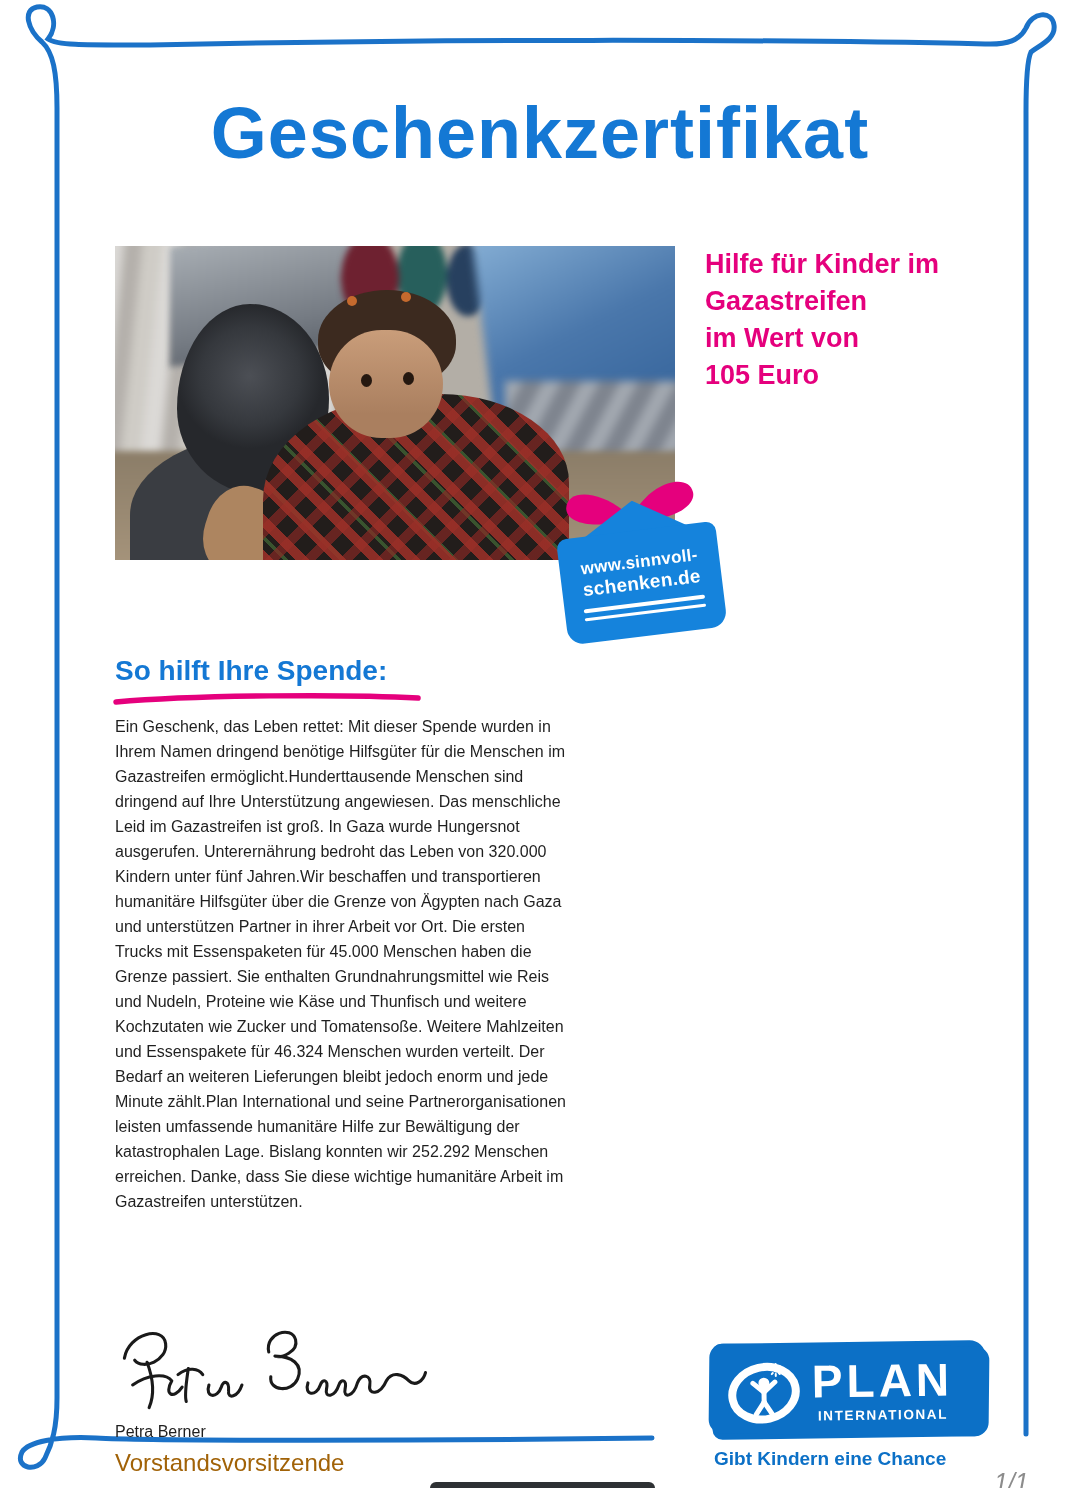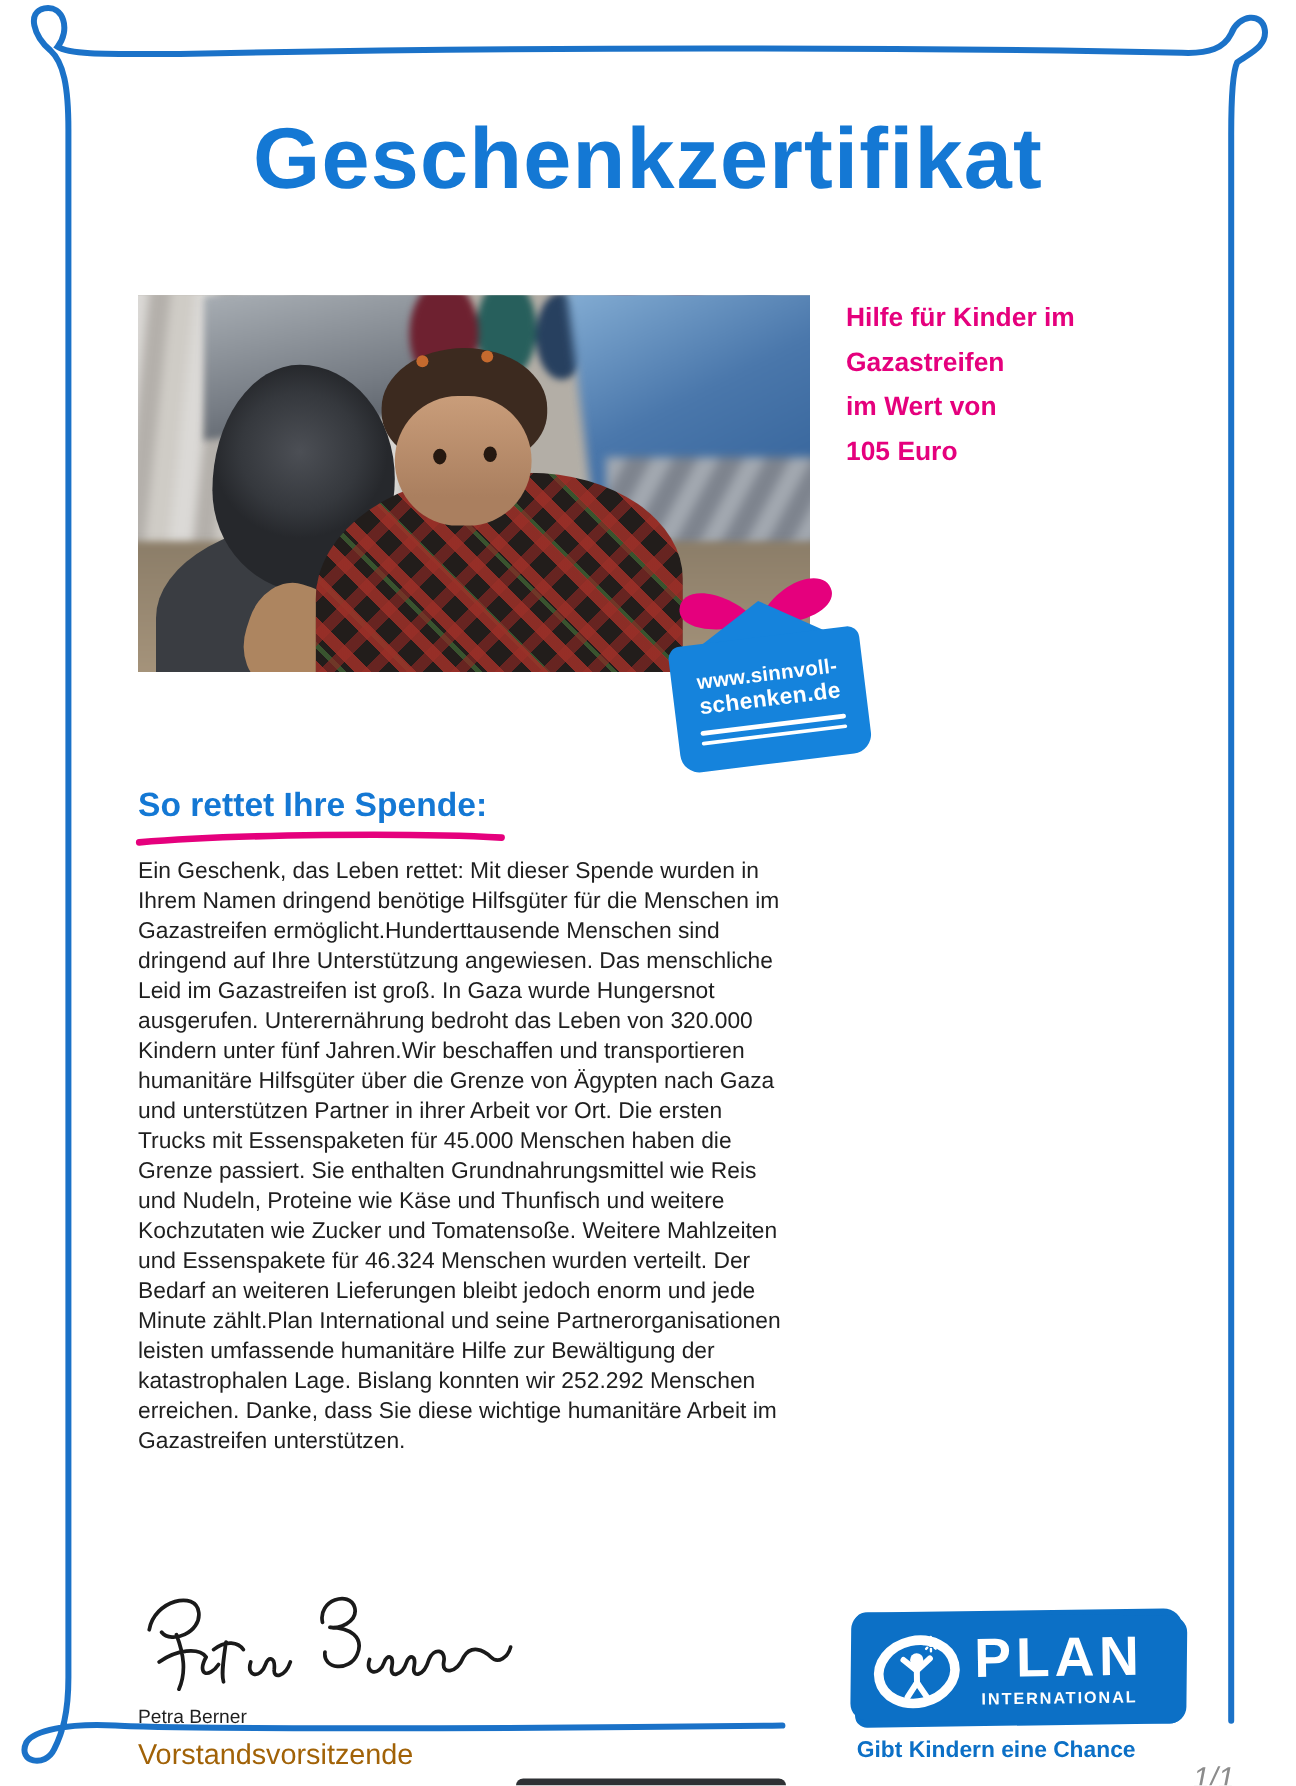--- a/index.html
+++ b/index.html
@@ -53,40 +53,40 @@
     border-radius:50% 50% 46% 46%;}
   .ph-tie1{left:232px;top:50px;width:10px;height:10px;background:#c56a2e;border-radius:50%;}
   .ph-tie2{left:286px;top:46px;width:10px;height:10px;background:#c56a2e;border-radius:50%;}
   .ph-face{left:214px;top:84px;width:114px;height:108px;
     background:linear-gradient(180deg,#c99d7a 0%,#aa7f5f 78%);border-radius:48%/52%;}
   .ph-eye-l{left:246px;top:128px;width:11px;height:13px;background:#251810;border-radius:50%;}
   .ph-eye-r{left:288px;top:126px;width:11px;height:13px;background:#251810;border-radius:50%;}
   
   .value-text{
     position:absolute;left:705px;top:246px;width:300px;
-    font-size:22px;font-weight:bold;line-height:37px;color:#e5007d;white-space:pre-line;
+    font-size:27px;font-weight:bold;line-height:37px;color:#e5007d;white-space:pre-line;
   }
   
   .badge{position:absolute;left:552px;top:468px;width:180px;height:200px;transform:rotate(-7deg);}
   .badge-bow{position:absolute;left:10px;top:0;width:152px;height:80px;}
   .badge-peak{position:absolute;top:32px;left:8px;width:160px;height:46px;background:#1583dc;
     clip-path:polygon(2% 100%,50% 0%,98% 100%);}
   .badge-box{position:absolute;top:62px;left:8px;width:160px;height:106px;background:#1583dc;
     border-radius:10px 10px 16px 16px;text-align:center;color:#ffffff;font-weight:bold;}
   .badge-l1{margin-top:22px;font-size:17px;letter-spacing:0.3px;}
   .badge-l2{font-size:19px;letter-spacing:0.3px;}
   .badge-bar1{width:122px;height:4px;background:#ffffff;border-radius:2px;margin:8px auto 5px;}
   .badge-bar2{width:122px;height:3px;background:#ffffff;border-radius:2px;margin:0 auto;}
   
   .section-heading{
     position:absolute;left:115px;top:655px;font-size:28px;font-weight:bold;color:#1478d4;
   }
   .heading-underline{position:absolute;left:112px;top:692px;width:312px;height:14px;}
   .body-text{
-    position:absolute;left:115px;width:650px;font-size:19px;line-height:25px;
+    position:absolute;left:115px;width:650px;font-size:16px;line-height:25px;
     color:#1f1f1f;white-space:pre-line;
   }
   .p1{top:714px;}
   .p2{top:1239px;}
   
   .signature{position:absolute;left:112px;top:1322px;width:330px;height:95px;}
   .signer-name{position:absolute;left:115px;top:1423px;font-size:16px;color:#1f1f1f;z-index:3;}
   .signer-role{position:absolute;left:115px;top:1449px;font-size:24px;color:#a16207;}
   
   .plan-logo{position:absolute;left:712px;top:1342px;width:274px;height:96px;background:#0c70c6;
@@ -147,21 +147,21 @@
     </svg>
     <div class="badge-peak"></div>
     <div class="badge-box">
       <div class="badge-l1">www.sinnvoll-</div>
       <div class="badge-l2">schenken.de</div>
       <div class="badge-bar1"></div>
       <div class="badge-bar2"></div>
     </div>
   </div>
 
-  <div class="section-heading">So rettet Ihre Spende:</div>
+  <div class="section-heading">So hilft Ihre Spende:</div>
   <svg class="heading-underline" viewBox="0 0 312 14" aria-hidden="true">
     <path d="M4 10 C84 3 232 2 306 6" fill="none" stroke="#e5007d" stroke-width="5.5" stroke-linecap="round"></path>
   </svg>
 
   <div class="body-text p1">Ein Geschenk, das Leben rettet: Mit dieser Spende wurden in
 Ihrem Namen dringend benötige Hilfsgüter für die Menschen im
 Gazastreifen ermöglicht.Hunderttausende Menschen sind
 dringend auf Ihre Unterstützung angewiesen. Das menschliche
 Leid im Gazastreifen ist groß. In Gaza wurde Hungersnot
 ausgerufen. Unterernährung bedroht das Leben von 320.000

